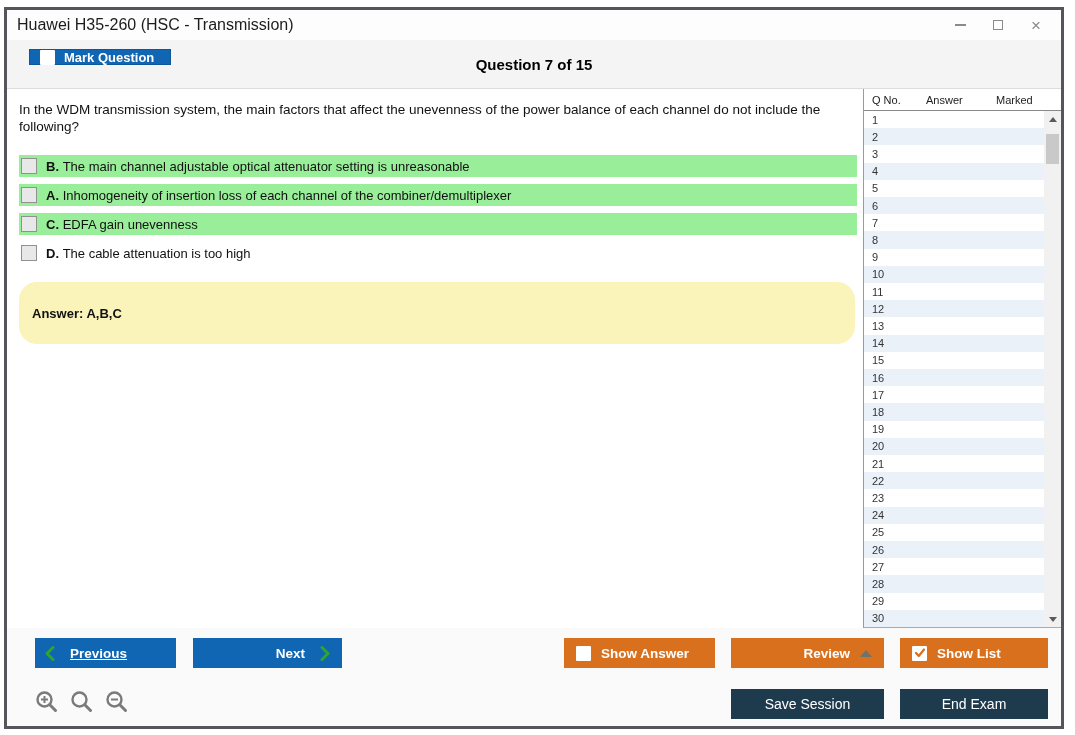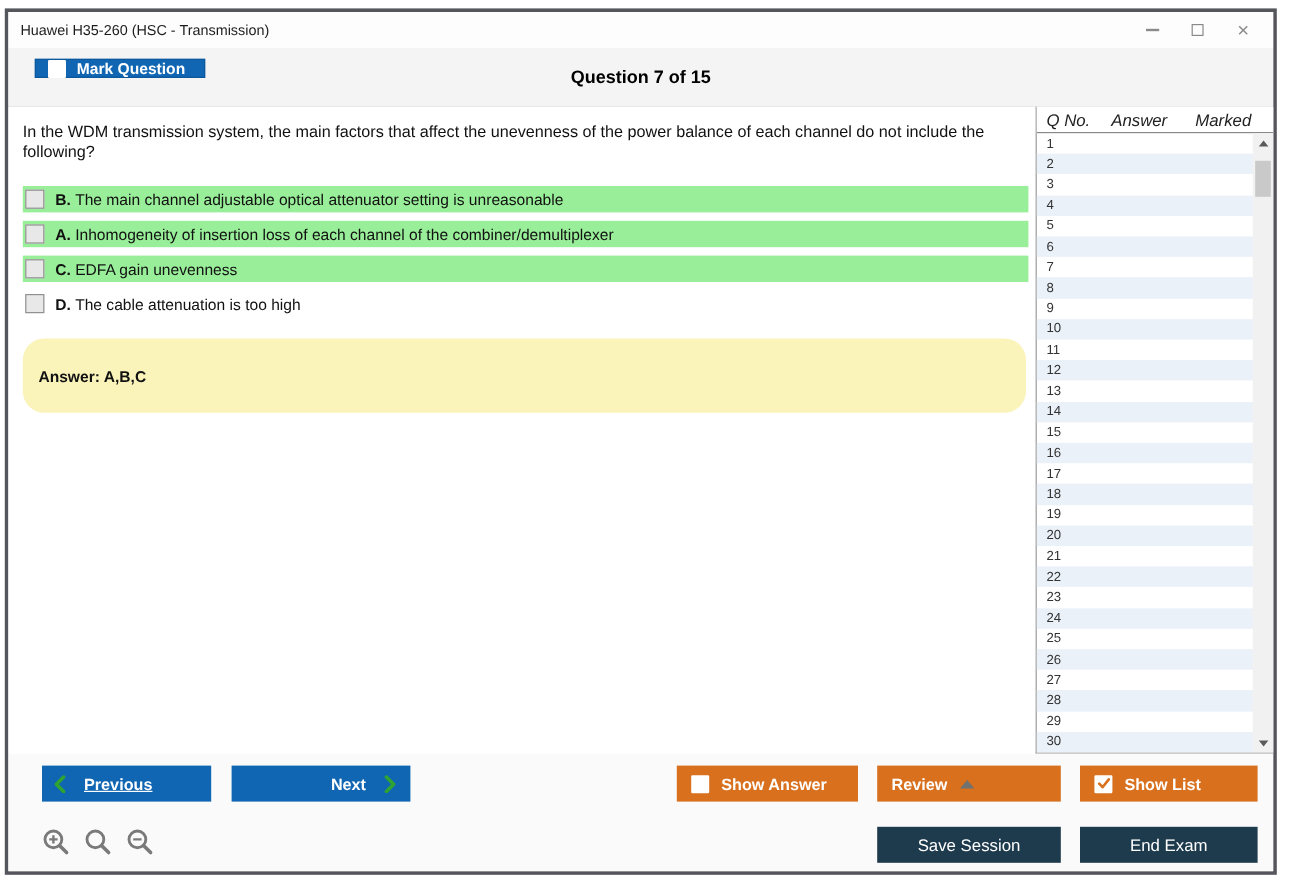--- a/index.html
+++ b/index.html
@@ -11,21 +11,21 @@
     --chevron-green:#2FA433;
     --list-alt-row:#EAF1F8;
   }
   *{box-sizing:border-box;margin:0;padding:0;}
   html,body{width:1075px;height:735px;background:#fff;font-family:"Liberation Sans",sans-serif;overflow:hidden;}
   .stage{position:relative;width:1075px;height:735px;background:#fff;}
   .window{position:absolute;left:4px;top:7px;width:1060px;height:722px;background:#fff;border:3px solid #55565B;}
 
   
   .titlebar{position:relative;height:30px;background:#FDFDFD;display:flex;align-items:center;}
-  .title-text{font-size:12px;color:#1c1c1c;padding-left:10px;}
+  .title-text{font-size:16px;color:#1c1c1c;padding-left:10px;}
   .win-controls{position:absolute;right:6px;top:0;height:30px;display:flex;align-items:center;}
   .win-btn{width:38px;height:28px;display:flex;align-items:center;justify-content:center;color:#8a8a8a;cursor:default;}
   .minimize-glyph{display:inline-block;width:11px;border-top:2px solid #8a8a8a;}
   .maximize-glyph{display:inline-block;width:10px;height:10px;border:1.5px solid #8a8a8a;}
   .close-glyph{font-size:17px;line-height:17px;color:#8a8a8a;}
 
   
   .toolbar{position:relative;height:48px;background:#F4F4F4;}
   .mark-btn{position:absolute;left:22px;top:9px;height:16px;background:var(--accent-blue);border:1px solid #0d589b;display:flex;align-items:center;gap:9px;padding:0 16px 0 10px;cursor:pointer;}
   .btn-check{width:15px;height:15px;background:#fff;border-radius:1px;flex:0 0 auto;display:flex;align-items:center;justify-content:center;}
@@ -39,21 +39,21 @@
   .options{margin-top:20px;max-width:838px;}
   .option{display:flex;align-items:center;height:22px;margin-bottom:7px;padding-left:2px;}
   .option.hl{background:var(--option-highlight-green);}
   .opt-check{width:16px;height:16px;background:#E8E8E8;border:1px solid #919191;flex:0 0 auto;margin-right:9px;cursor:pointer;}
   .opt-label{font-size:13px;color:#111;white-space:nowrap;}
   .answer-box{margin-top:18px;max-width:836px;height:62px;background:var(--answer-box-yellow);display:flex;align-items:center;padding-left:13px;border-radius:18px;}
   .answer-text{font-size:13px;font-weight:bold;color:#111;}
 
   
   .sidebar{width:198px;border-left:1px solid #9B9B9B;border-bottom:1px solid #ABABAB;display:flex;flex-direction:column;background:#fff;}
-  .list-header{height:22px;display:grid;grid-template-columns:54px 70px 1fr;align-items:center;padding-left:8px;border-bottom:1px solid #8a8a8a;font-size:14px;color:#222;background:#fff;font-style:italic;}
+  .list-header{height:22px;display:grid;grid-template-columns:54px 70px 1fr;align-items:center;padding-left:8px;border-bottom:1px solid #8a8a8a;font-size:11px;color:#222;background:#fff;}
   .list-header .col{white-space:nowrap;}
   .list-body{flex:1;display:flex;min-height:0;}
   .rows{flex:1;display:flex;flex-direction:column;min-width:0;}
   .qrow{flex:1;display:flex;align-items:center;padding-left:8px;font-size:11px;color:#333;cursor:pointer;}
   .qrow:nth-child(even){background:var(--list-alt-row);}
   .scrollbar{width:17px;background:#F1F1F1;display:flex;flex-direction:column;align-items:center;}
   .sb-arrow{height:16px;width:100%;display:flex;align-items:center;justify-content:center;cursor:pointer;}
   .tri-up{width:0;height:0;border-left:4px solid transparent;border-right:4px solid transparent;border-bottom:5px solid #5a5a5a;}
   .tri-down{width:0;height:0;border-left:4px solid transparent;border-right:4px solid transparent;border-top:5px solid #5a5a5a;}
   .sb-thumb{width:13px;height:30px;background:#C9C9C9;margin-top:7px;cursor:grab;}
@@ -64,21 +64,21 @@
   .footer-left{display:flex;flex-direction:column;}
   .nav-row{display:flex;gap:17px;}
   .nav-btn{height:30px;background:var(--accent-blue);display:flex;align-items:center;color:#fff;font-weight:bold;font-size:13.5px;cursor:pointer;}
   .prev-btn{width:141px;justify-content:flex-start;gap:15px;padding-left:10px;text-decoration:underline;}
   .next-btn{width:149px;justify-content:flex-end;gap:15px;padding-right:12px;}
   .chev{display:block;}
   .zoom-row{display:flex;gap:11px;margin-top:22px;align-items:center;}
   .zoom-icon{cursor:pointer;display:block;}
   .footer-right{margin-left:auto;display:grid;grid-template-columns:151px 153px 148px;gap:13px 16px;}
   .orange-btn{height:30px;background:var(--accent-orange);display:flex;align-items:center;gap:10px;padding:0 12px;color:#fff;font-weight:bold;font-size:13.5px;cursor:pointer;}
-  .review-btn{justify-content:flex-start;}
+  .review-btn{justify-content:flex-end;}
   .tri-up-sm{width:0;height:0;border-left:6px solid transparent;border-right:6px solid transparent;border-bottom:7px solid #70726F;}
   .navy-btn{height:30px;background:var(--dark-navy);display:flex;align-items:center;justify-content:center;color:#fff;font-size:14px;cursor:pointer;}
   .spacer-cell{visibility:hidden;}
 </style>
 </head>
 <body>
 
 <div class="stage">
   <div class="window">
 

